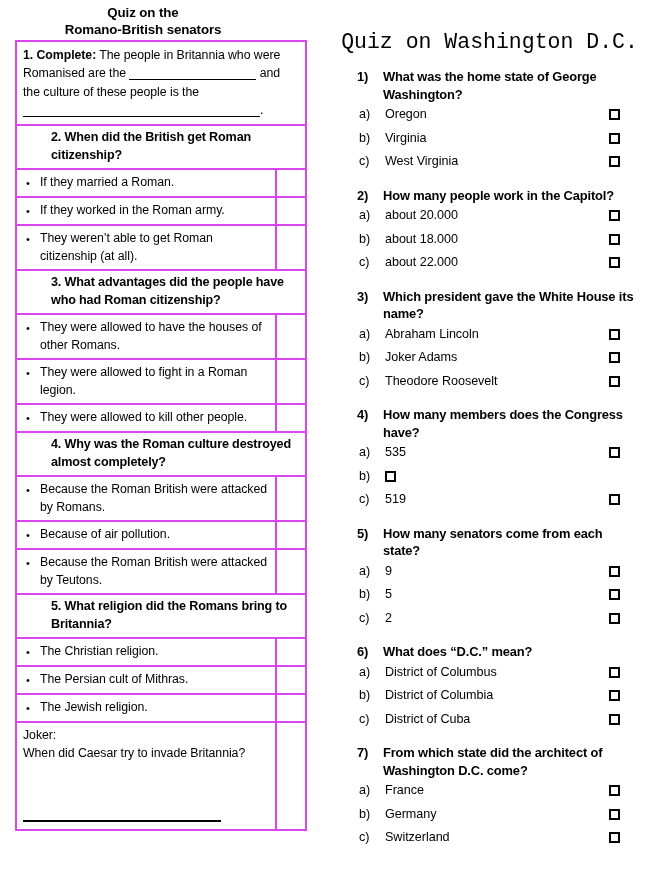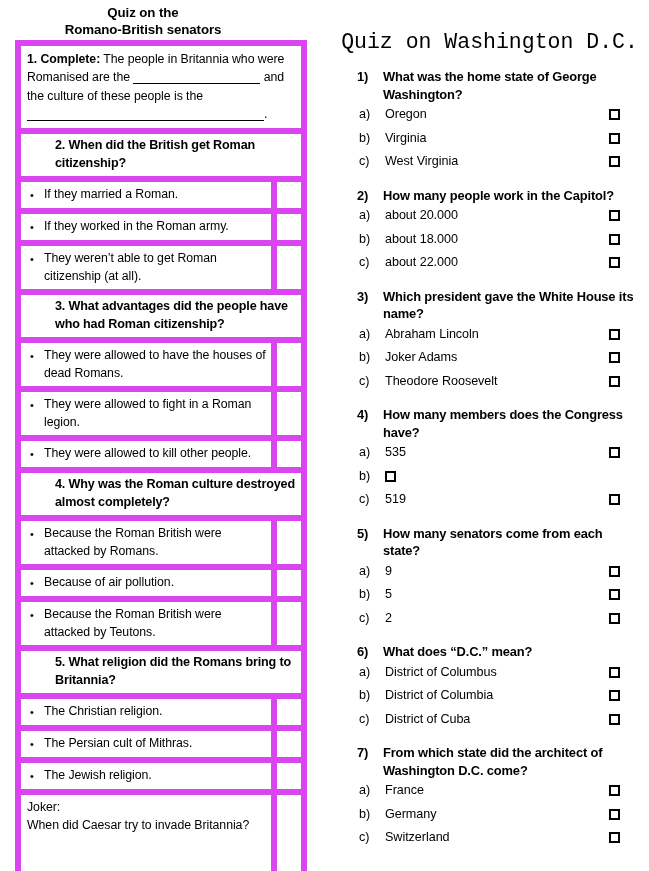--- a/index.html
+++ b/index.html
@@ -33,21 +33,21 @@
     padding: 4px 0 2px 0;
   }
   .left-title .tl-line { display: block; }
 
   table.quiz-table {
     border-collapse: collapse;
     width: 292px;
     table-layout: fixed;
   }
   table.quiz-table td {
-    border: 6px solid #d946ef;
+    border: 2px solid #d946ef;
     vertical-align: top;
     padding: 0;
   }
 
   .q-head {
     font-weight: bold;
     font-size: 12.6px;
     line-height: 17.5px;
     letter-spacing: -0.15px;
     padding: 3px 4px 4px 6px;
@@ -235,21 +235,21 @@
 
       <tr>
         <td colspan="2">
           <div class="q-head">3. What advantages did the people have who had Roman citizenship?</div>
         </td>
       </tr>
       <tr>
         <td>
           <div class="opt-cell opt-row">
             <span class="opt-bullet">•</span>
-            <span class="opt-text">They were allowed to have the houses of dead Romans.</span>
+            <span class="opt-text">They were allowed to have the houses of other Romans.</span>
           </div>
         </td>
         <td></td>
       </tr>
       <tr>
         <td>
           <div class="opt-cell opt-row">
             <span class="opt-bullet">•</span>
             <span class="opt-text">They were allowed to fight in a Roman legion.</span>
           </div>

